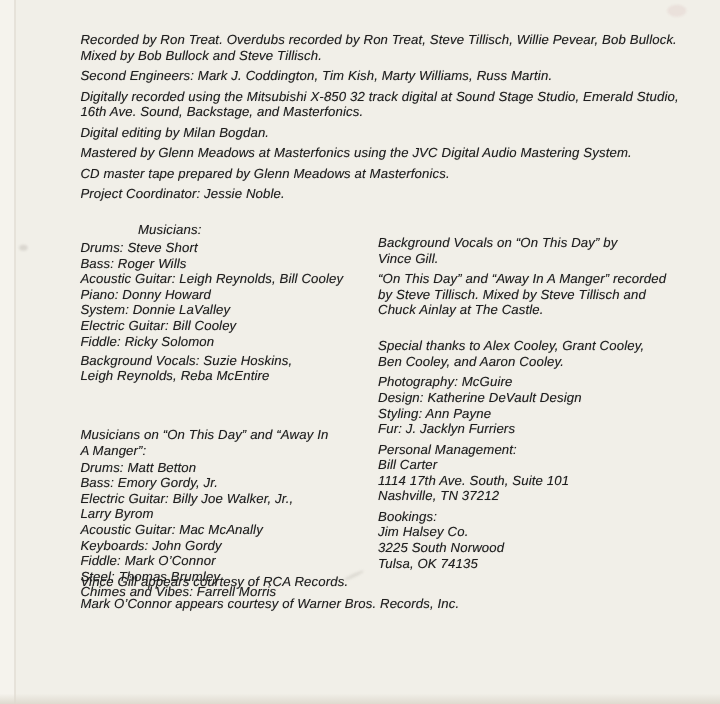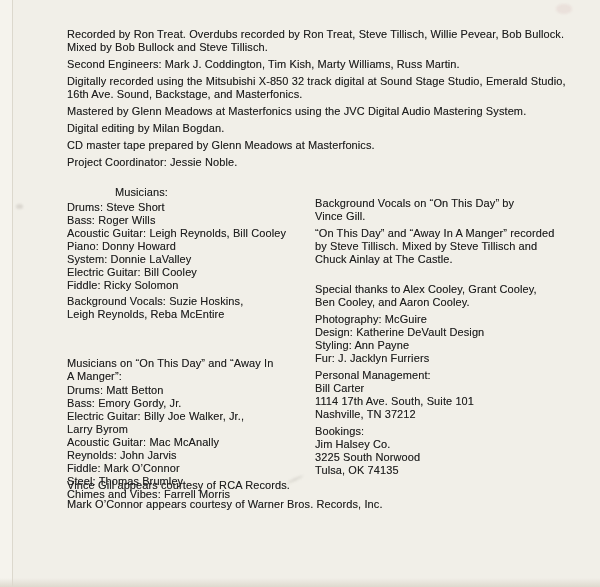--- a/index.html
+++ b/index.html
@@ -44,21 +44,21 @@
     position: absolute; left: 286px; top: 478px; width: 18px; height: 3px;
     border-radius: 50%; background: rgba(150,145,135,0.22); filter: blur(1px);
     transform: rotate(-25deg);
   }
   section { position: absolute; }
   .top-section    { left: 67px;  top: 28px;  width: 510px; }
   .left-column    { left: 67px;  top: 186px; width: 252px; }
   .right-column   { left: 315px; top: 197px; width: 270px; }
   .bottom-section { left: 67px;  top: 479px; width: 510px; }
 
-  .para { margin: 0 0 4px 0; }
+  .para { margin: 0 0 4px 0; font-style: italic; }
   .line { white-space: nowrap; }
 
   .mb-1  { margin-bottom: 1px; }
   .mb-2  { margin-bottom: 2px; padding-left: 48px; }
   .mb-3  { margin-bottom: 3px; }
   .mb-6  { margin-bottom: 6px; }
   .mb-17 { margin-bottom: 17px; }
   .mb-24 { margin-bottom: 36px; }
   .mb-0  { margin-bottom: 0; }
 </style>
@@ -79,24 +79,24 @@
         <div class="line">Mixed by Bob Bullock and Steve Tillisch.</div>
       </div>
     <div class="para">
         <div class="line">Second Engineers: Mark J. Coddington, Tim Kish, Marty Williams, Russ Martin.</div>
       </div>
     <div class="para">
         <div class="line">Digitally recorded using the Mitsubishi X-850 32 track digital at Sound Stage Studio, Emerald Studio,</div>
         <div class="line">16th Ave. Sound, Backstage, and Masterfonics.</div>
       </div>
     <div class="para">
-        <div class="line">Mastered by Glenn Meadows at Masterfonics using the JVC Digital Audio Mastering System.</div>
+        <div class="line">Digital editing by Milan Bogdan.</div>
       </div>
     <div class="para">
-        <div class="line">Digital editing by Milan Bogdan.</div>
+        <div class="line">Mastered by Glenn Meadows at Masterfonics using the JVC Digital Audio Mastering System.</div>
       </div>
     <div class="para">
         <div class="line">CD master tape prepared by Glenn Meadows at Masterfonics.</div>
       </div>
     <div class="para">
         <div class="line">Project Coordinator: Jessie Noble.</div>
       </div>
   </section>
 
   <section class="left-column">
@@ -117,21 +117,21 @@
     <div class="para mb-1">
         <div class="line">Musicians on “On This Day” and “Away In</div>
         <div class="line">A Manger”:</div>
       </div>
     <div class="para mb-0">
         <div class="line">Drums: Matt Betton</div>
         <div class="line">Bass: Emory Gordy, Jr.</div>
         <div class="line">Electric Guitar: Billy Joe Walker, Jr.,</div>
         <div class="line">Larry Byrom</div>
         <div class="line">Acoustic Guitar: Mac McAnally</div>
-        <div class="line">Reynolds: John Jarvis</div>
+        <div class="line">Keyboards: John Gordy</div>
         <div class="line">Fiddle: Mark O’Connor</div>
         <div class="line">Steel: Thomas Brumley</div>
         <div class="line">Chimes and Vibes: Farrell Morris</div>
       </div>
   </section>
 
   <section class="right-column">
     <div class="para">
         <div class="line">Background Vocals on “On This Day” by</div>
         <div class="line">Vince Gill.</div>

